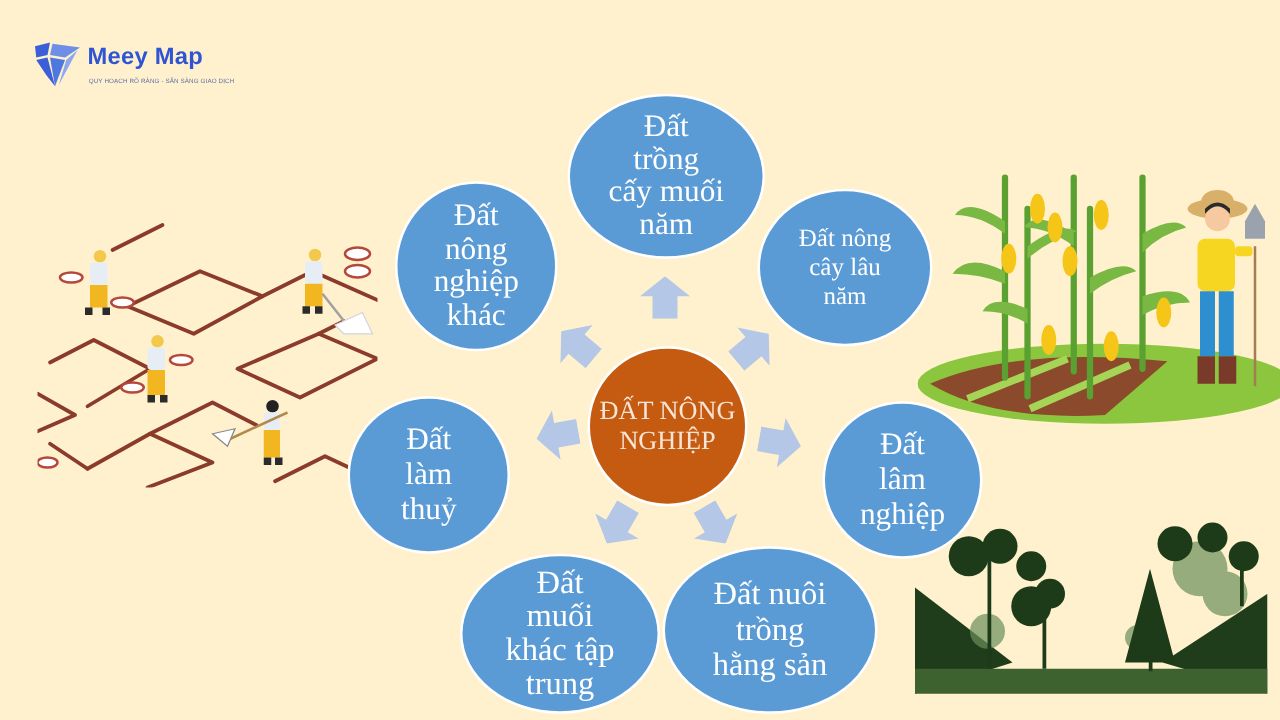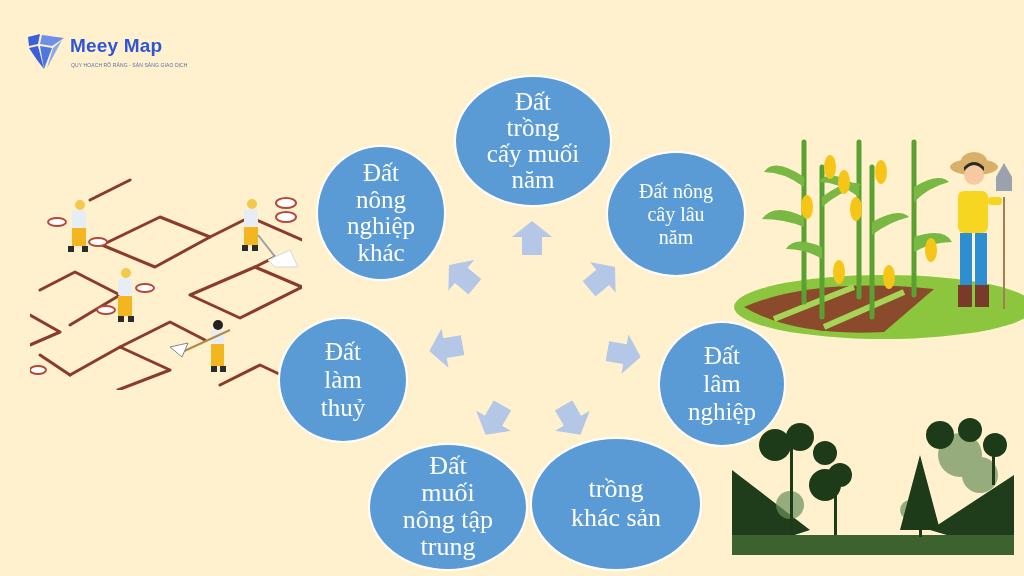--- a/index.html
+++ b/index.html
@@ -216,20 +216,27 @@
   <svg class="arrow" style="left:462px; top:388px; transform:rotate(-150deg);" viewBox="0 0 40 34">
     <polygon points="20,0 40,16 30,16 30,34 10,34 10,16 0,16" fill="#b4c7e7"></polygon>
   </svg>
   <svg class="arrow" style="left:414px; top:316px; transform:rotate(-100deg);" viewBox="0 0 40 34">
     <polygon points="20,0 40,16 30,16 30,34 10,34 10,16 0,16" fill="#b4c7e7"></polygon>
   </svg>
   <svg class="arrow" style="left:430px; top:244px; transform:rotate(-50deg);" viewBox="0 0 40 34">
     <polygon points="20,0 40,16 30,16 30,34 10,34 10,16 0,16" fill="#b4c7e7"></polygon>
   </svg>
 
+  <div class="center" style="left:458px; top:262px; width:128px; height:128px;">
+    <div>
+      <span>ĐẤT</span>
+      <span>NÔNG</span>
+      <span>NGHIỆP</span>
+    </div>
+  </div>
 
   <div class="bubble" style="left:442px; top:60px; width:158px; height:132px; font-size:25px; line-height:1.05;">
     <div>
       <span>Đất</span>
       <span>trồng</span>
       <span>cấy muối</span>
       <span>năm</span>
     </div>
   </div>
 
@@ -244,30 +251,31 @@
   <div class="bubble" style="left:646px; top:306px; width:128px; height:126px; font-size:25px; line-height:1.12;">
     <div>
       <span>Đất</span>
       <span>lâm</span>
       <span>nghiệp</span>
     </div>
   </div>
 
   <div class="bubble" style="left:518px; top:422px; width:172px; height:134px; font-size:26px; line-height:1.1;">
     <div>
+      <span>Đất nuôi</span>
       <span>trồng</span>
-      <span>khác sản</span>
+      <span>hằng sản</span>
     </div>
   </div>
 
   <div class="bubble" style="left:356px; top:428px; width:160px; height:128px; font-size:26px; line-height:1.03;">
     <div>
       <span>Đất</span>
       <span>muối</span>
-      <span>nông tập</span>
+      <span>khác tập</span>
       <span>trung</span>
     </div>
   </div>
 
   <div class="bubble" style="left:266px; top:302px; width:130px; height:126px; font-size:25px; line-height:1.12;">
     <div>
       <span>Đất</span>
       <span>làm</span>
       <span>thuỷ</span>
     </div>

